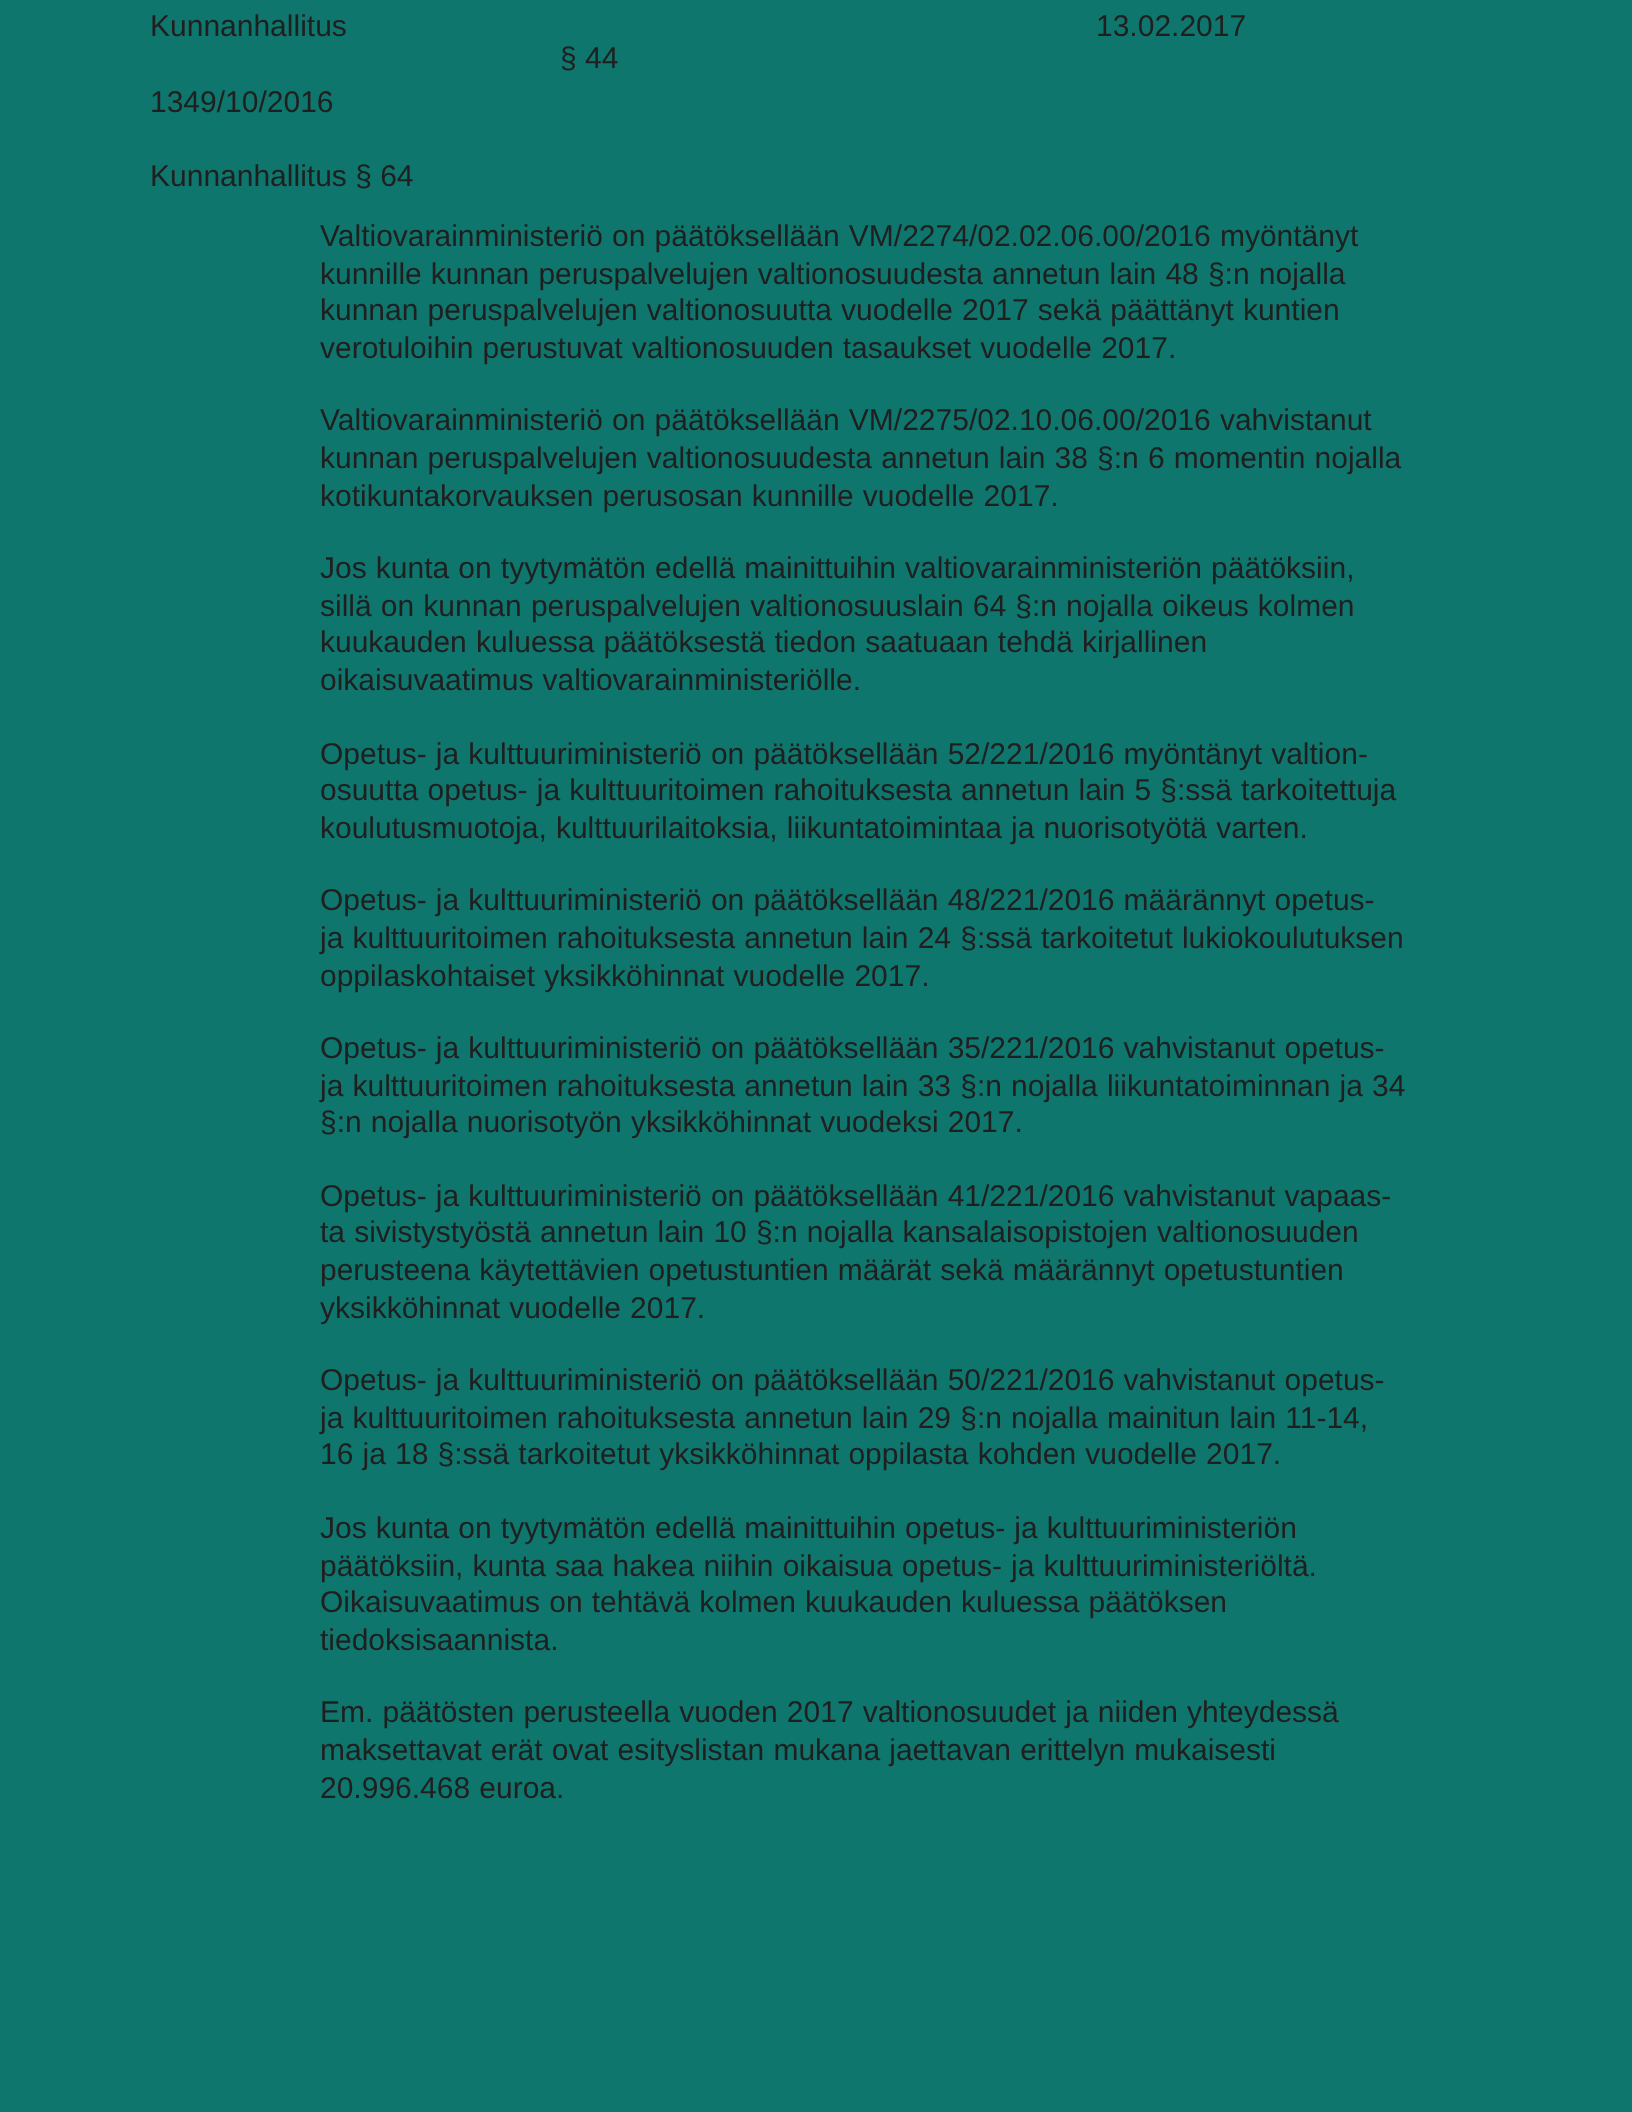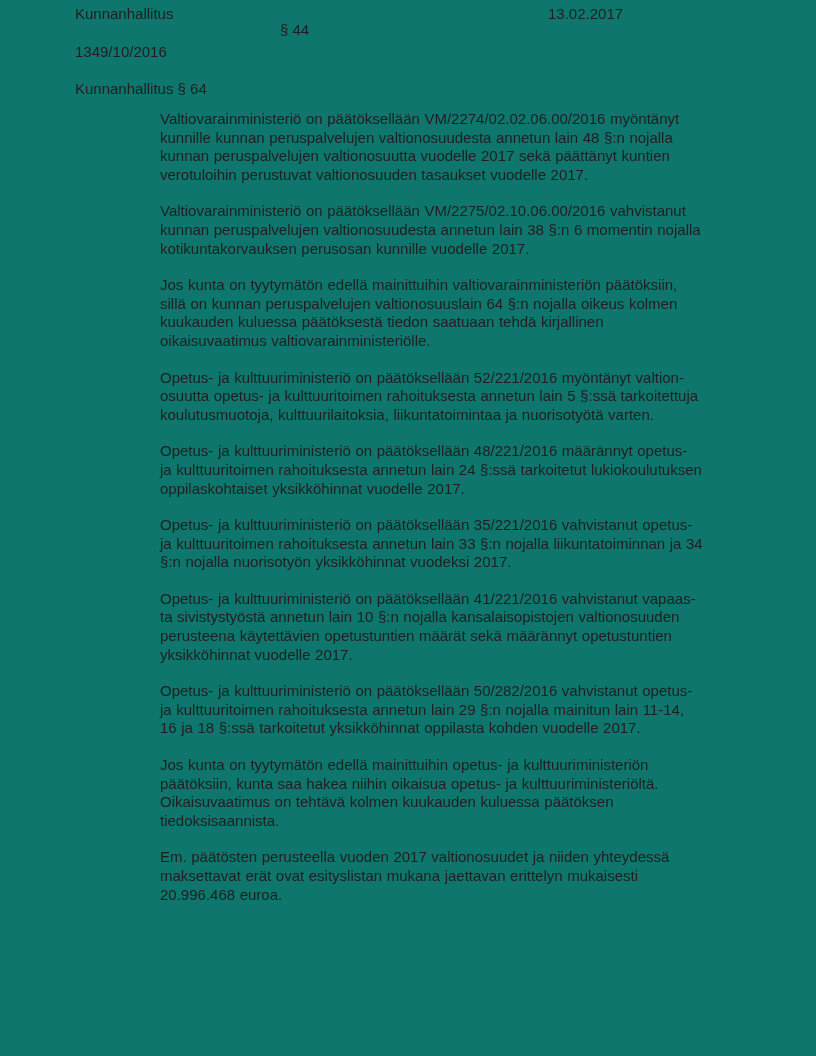--- a/index.html
+++ b/index.html
@@ -87,21 +87,21 @@
       <p class="para">Opetus- ja kulttuuriministeriö on päätöksellään 48/221/2016 määrännyt opetus-
 ja kulttuuritoimen rahoituksesta annetun lain 24 §:ssä tarkoitetut lukiokoulutuksen
 oppilaskohtaiset yksikköhinnat vuodelle 2017.</p>
       <p class="para">Opetus- ja kulttuuriministeriö on päätöksellään 35/221/2016 vahvistanut opetus-
 ja kulttuuritoimen rahoituksesta annetun lain 33 §:n nojalla liikuntatoiminnan ja 34
 §:n nojalla nuorisotyön yksikköhinnat vuodeksi 2017.</p>
       <p class="para">Opetus- ja kulttuuriministeriö on päätöksellään 41/221/2016 vahvistanut vapaas-
 ta sivistystyöstä annetun lain 10 §:n nojalla kansalaisopistojen valtionosuuden
 perusteena käytettävien opetustuntien määrät sekä määrännyt opetustuntien
 yksikköhinnat vuodelle 2017.</p>
-      <p class="para">Opetus- ja kulttuuriministeriö on päätöksellään 50/282/2016 vahvistanut opetus-
+      <p class="para">Opetus- ja kulttuuriministeriö on päätöksellään 50/221/2016 vahvistanut opetus-
 ja kulttuuritoimen rahoituksesta annetun lain 29 §:n nojalla mainitun lain 11-14,
 16 ja 18 §:ssä tarkoitetut yksikköhinnat oppilasta kohden vuodelle 2017.</p>
       <p class="para">Jos kunta on tyytymätön edellä mainittuihin opetus- ja kulttuuriministeriön
 päätöksiin, kunta saa hakea niihin oikaisua opetus- ja kulttuuriministeriöltä.
 Oikaisuvaatimus on tehtävä kolmen kuukauden kuluessa päätöksen
 tiedoksisaannista.</p>
       <p class="para">Em. päätösten perusteella vuoden 2017 valtionosuudet ja niiden yhteydessä
 maksettavat erät ovat esityslistan mukana jaettavan erittelyn mukaisesti
 20.996.468 euroa.</p>
     </div>

